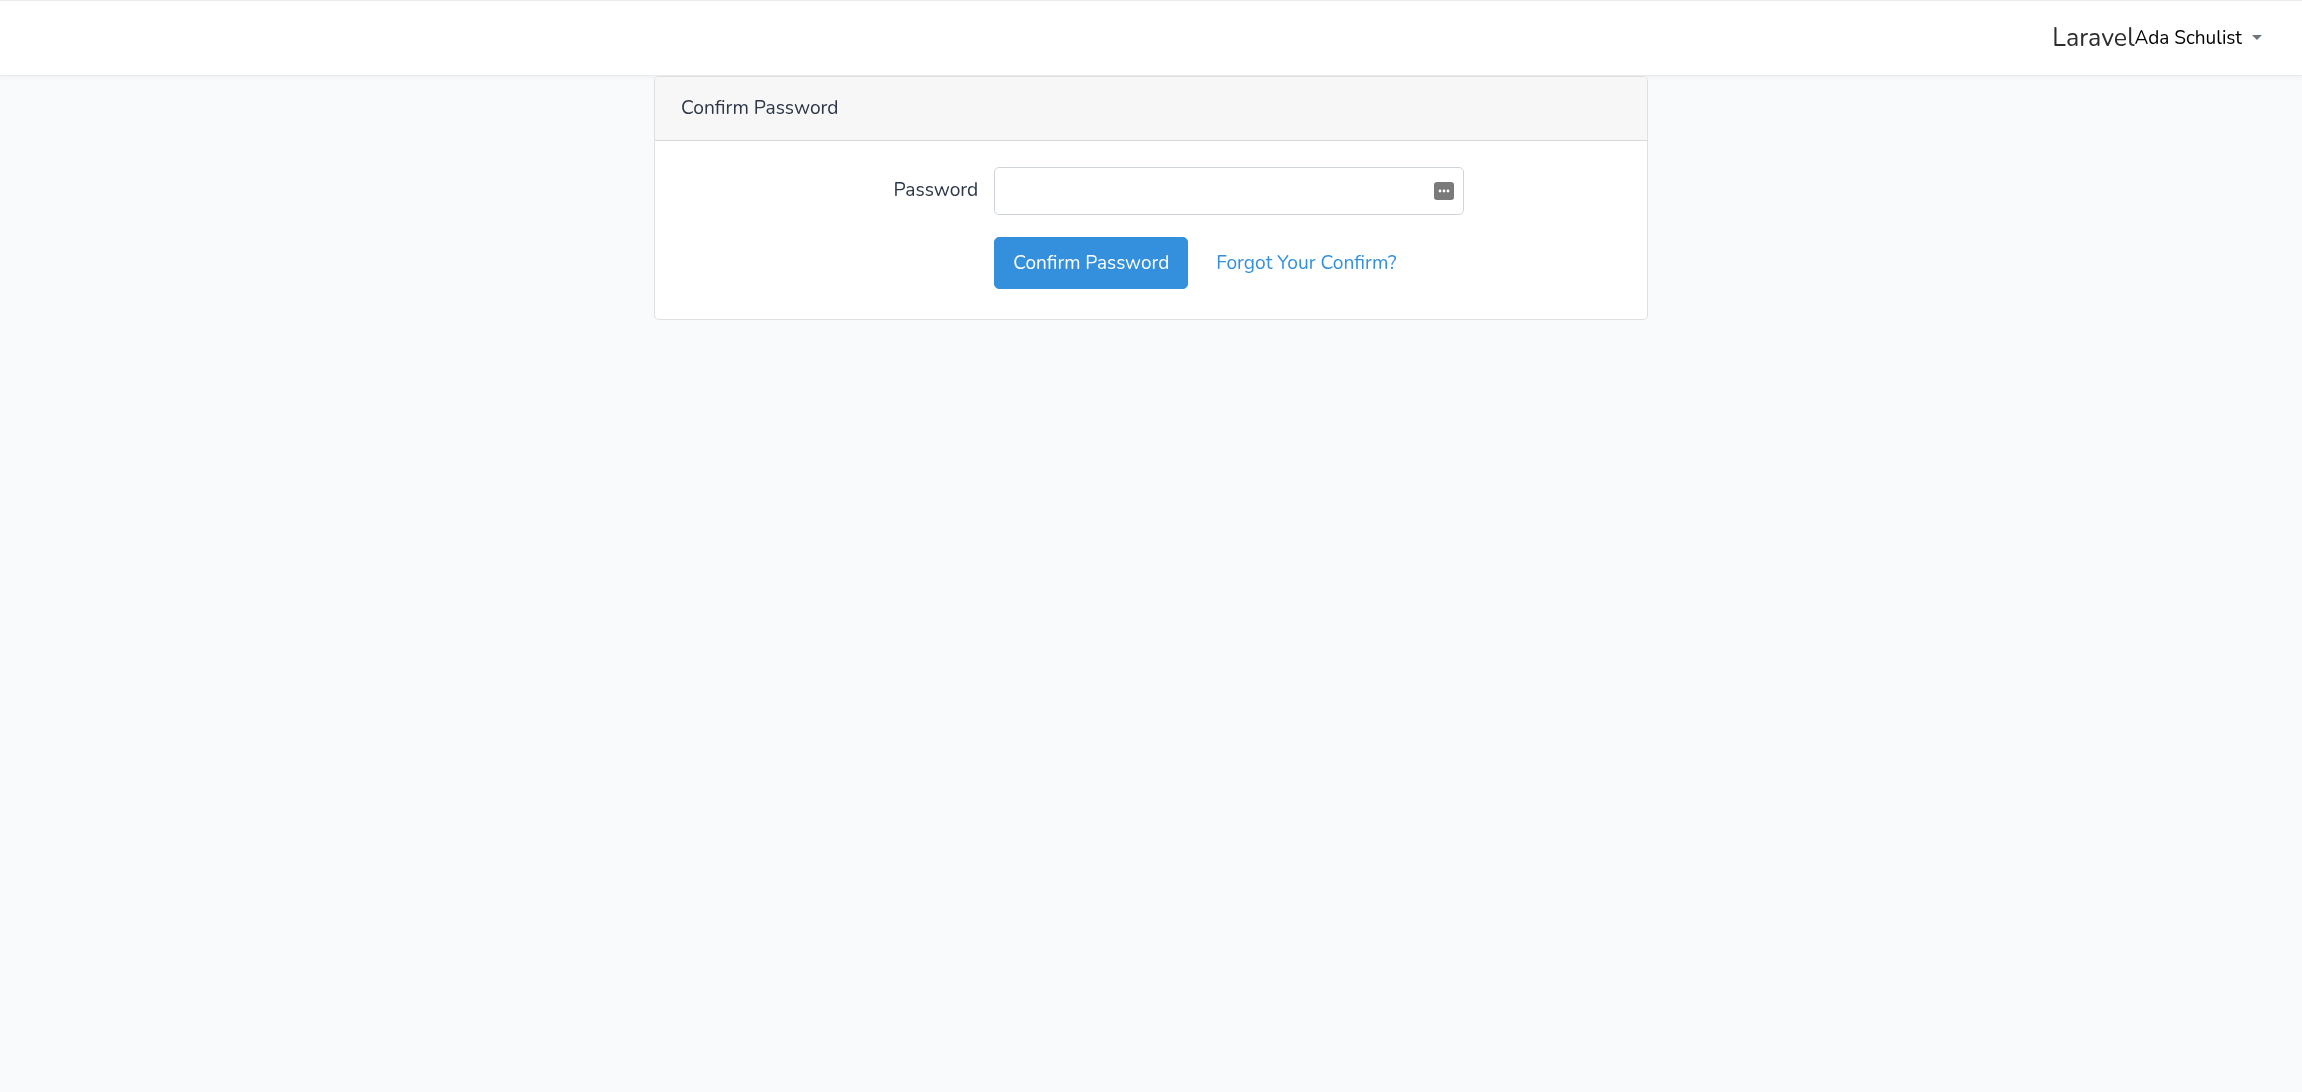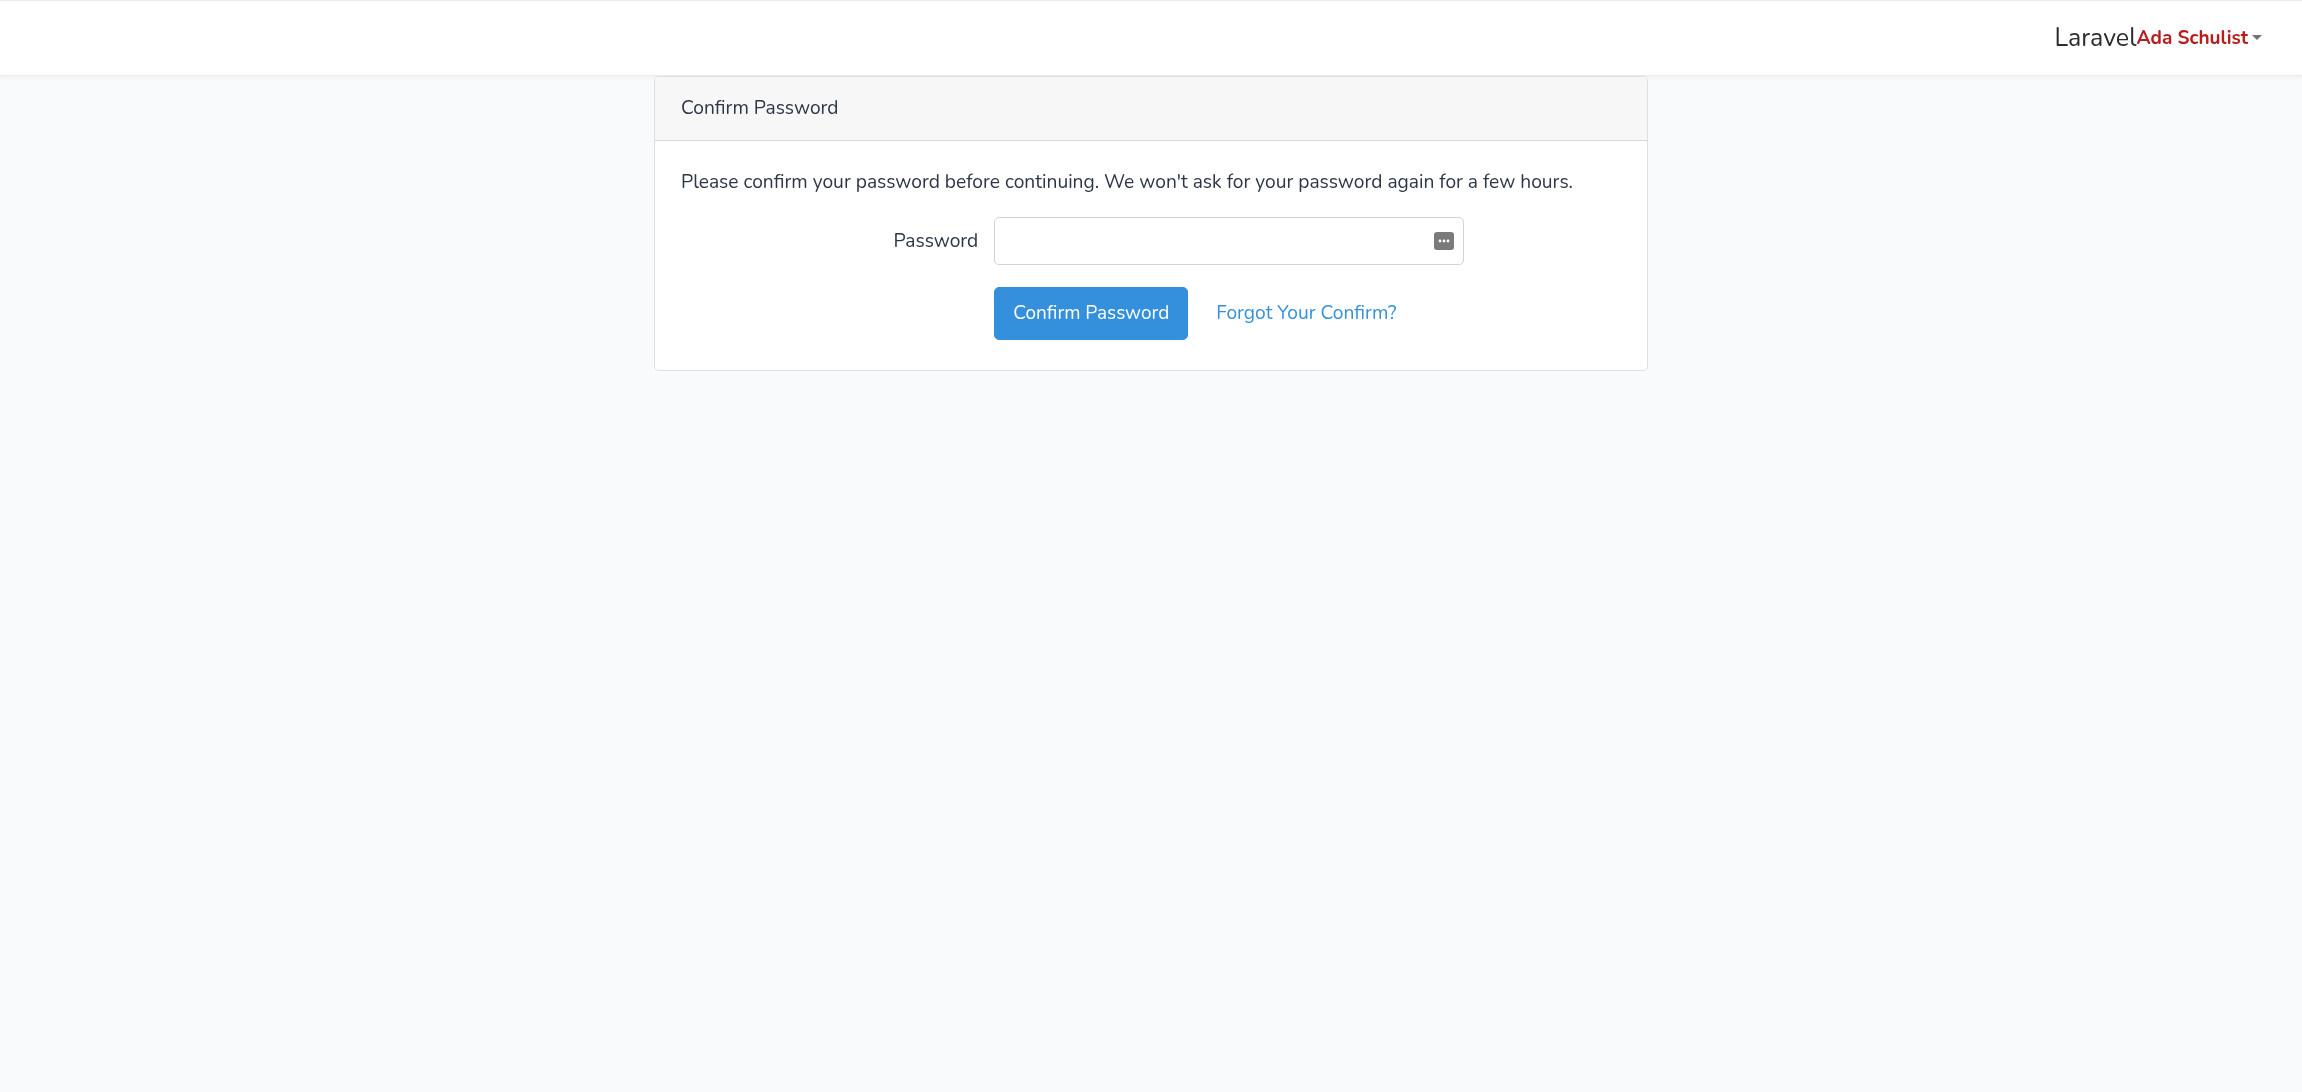--- a/index.html
+++ b/index.html
@@ -27,24 +27,24 @@
     }
     .navbar-brand {
       font-size: 25px;
       color: #2d2d2d;
       text-decoration: none;
       font-weight: 400;
     }
     .navbar-user {
       display: flex;
       align-items: center;
-      color: #b91c1c;
+      color: #000000;
       font-size: 19px;
       cursor: pointer;
-      font-weight: bold;
+      gap: 6px;
     }
     .navbar-user .caret {
       width: 0;
       height: 0;
       border-left: 5px solid transparent;
       border-right: 5px solid transparent;
       border-top: 5px solid #6c757d;
       margin-left: 4px;
     }
     .container {
@@ -152,21 +152,20 @@
   <div class="navbar-user">
     <span>Ada Schulist</span>
     <span class="caret"></span>
   </div>
 </nav>
 
 <div class="container">
   <div class="card">
     <div class="card-header">Confirm Password</div>
     <div class="card-body">
-      <p class="card-text">Please confirm your password before continuing. We won't ask for your password again for a few hours.</p>
 
       <div class="form-row">
         <label class="form-label">Password</label>
         <div class="form-input-wrap">
           <input type="password" class="form-input" value="" style="">
           <span class="password-manager-icon">
             <svg width="14" height="6" viewBox="0 0 14 6">
               <circle cx="3" cy="3" r="1.4" fill="#fff"></circle>
               <circle cx="7" cy="3" r="1.4" fill="#fff"></circle>
               <circle cx="11" cy="3" r="1.4" fill="#fff"></circle>

